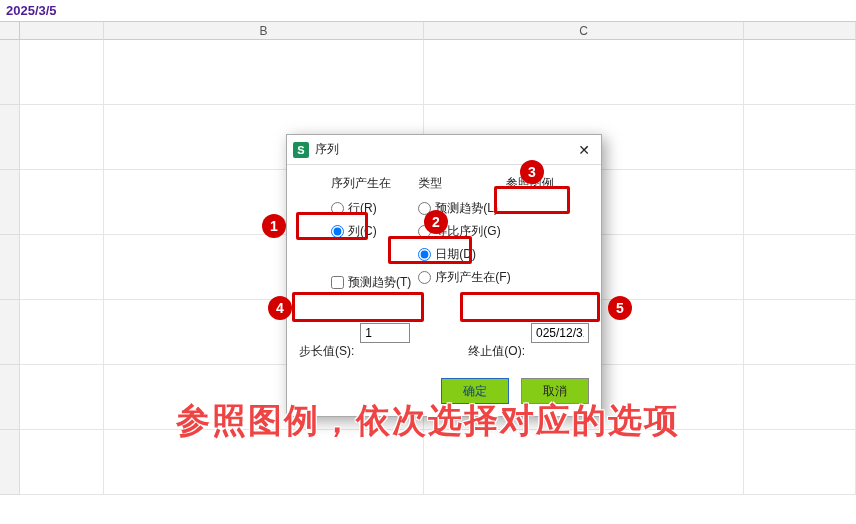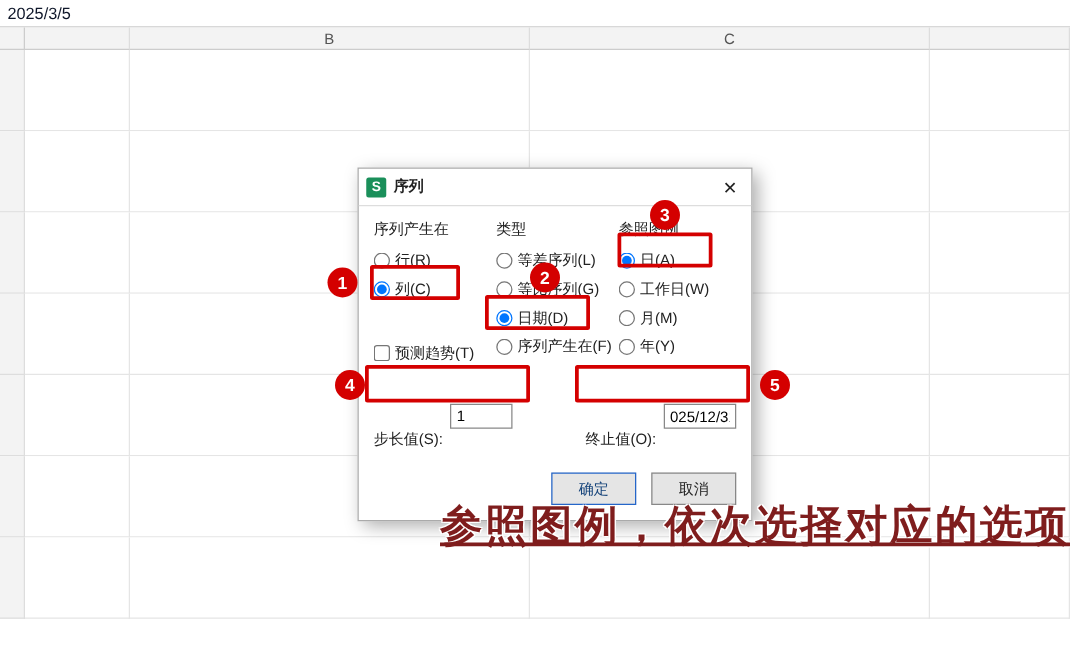--- a/index.html
+++ b/index.html
@@ -16,21 +16,22 @@
     .formula-area {
       height: 22px;
       border-bottom: 1px solid #ccc;
       padding: 2px 6px;
       display: flex;
       align-items: center;
       background: #fff;
     }
     .formula-area .value {
       font-size: 13px;
-      color: #0f172a;
+      color: #4c1d95;
+      font-weight: bold;
     }
 
     .sheet {
       position: absolute;
       top: 22px;
       left: 0;
       right: 0;
       bottom: 0;
     }
 
@@ -107,38 +108,39 @@
       width: 16px; height: 16px;
       background: #1a8f5a;
       color: #fff;
       display: flex;
       align-items: center;
       justify-content: center;
       font-size: 11px;
       font-weight: bold;
       border-radius: 2px;
     }
-    .dlg-title .title-text { flex: 1; font-weight: bold; }
+    .dlg-title .title-text { flex: 1; }
     .dlg-title .close {
       width: 22px; height: 22px;
       display: flex;
       align-items: center;
       justify-content: center;
       font-size: 14px;
       cursor: pointer;
     }
 
     .dlg-body {
       padding: 10px 12px 4px 12px;
     }
 
     .top-columns {
       display: flex;
       gap: 4px;
       margin-bottom: 10px;
+      margin-left: 32px;
     }
     .group {
       flex: 1;
       min-width: 0;
     }
     .group .group-title {
       font-size: 12px;
       color: #222;
       margin-bottom: 8px;
       white-space: nowrap;
@@ -176,21 +178,21 @@
     .btn-row {
       display: flex;
       justify-content: flex-end;
       gap: 12px;
       padding: 10px 12px 12px;
     }
     .btn {
       width: 68px;
       height: 26px;
       border: 1px solid #888;
-      background: #e5e5e5;
+      background: #84cc16;
       font-size: 12px;
       cursor: pointer;
       display: flex;
       align-items: center;
       justify-content: center;
     }
     .btn.primary {
       border-color: #2566c9;
       color: #15437a;
     }
@@ -208,28 +210,27 @@
       align-items: center;
       justify-content: center;
       pointer-events: none;
     }
 
     .caption {
       position: absolute;
       left: 0;
       right: 0;
       top: 398px;
-      text-align: right;
+      text-align: center;
       font-size: 34px;
       font-weight: bold;
-      color: #7f1d1d;
+      color: #ef4444;
       text-shadow: 1px 1px 0 #fff, -1px 1px 0 #fff, 1px -1px 0 #fff, -1px -1px 0 #fff;
       letter-spacing: 2px;
       pointer-events: none;
-      text-decoration: underline;
     }
   </style>
 </head>
 <body>
 
 <div class="formula-area">
   <span class="value">2025/3/5</span>
 </div>
 
 <div class="sheet">
@@ -315,56 +316,38 @@
               <input type="checkbox" style="">
               <span>预测趋势(T)</span>
             </label>
         </div>
       </div>
       <div class="group">
         <div class="group-title">类型</div>
         <div class="opts">
           <label class="opt">
               <input type="radio" name="type" style="">
-              <span>等差序列(L)</span>
+              <span>预测趋势(L)</span>
             </label>
           <label class="opt">
               <input type="radio" name="type" style="">
               <span>等比序列(G)</span>
             </label>
           <label class="opt">
               <input type="radio" name="type" checked="" style="">
               <span>日期(D)</span>
             </label>
           <label class="opt">
               <input type="radio" name="type" style="">
               <span>序列产生在(F)</span>
             </label>
         </div>
       </div>
       <div class="group">
         <div class="group-title">参照图例</div>
-        <div class="opts">
-          <label class="opt">
-              <input type="radio" name="unit" checked="" style="">
-              <span>日(A)</span>
-            </label>
-          <label class="opt">
-              <input type="radio" name="unit" style="">
-              <span>工作日(W)</span>
-            </label>
-          <label class="opt">
-              <input type="radio" name="unit" style="">
-              <span>月(M)</span>
-            </label>
-          <label class="opt">
-              <input type="radio" name="unit" style="">
-              <span>年(Y)</span>
-            </label>
-        </div>
       </div>
     </div>
     <div class="bottom-row">
       <span class="lbl">步长值(S):</span>
       <input class="txt txt-step" value="1" style="">
       <div class="spacer"></div>
       <span class="lbl">终止值(O):</span>
       <input class="txt txt-end" value="025/12/31" style="">
     </div>
   </div>

